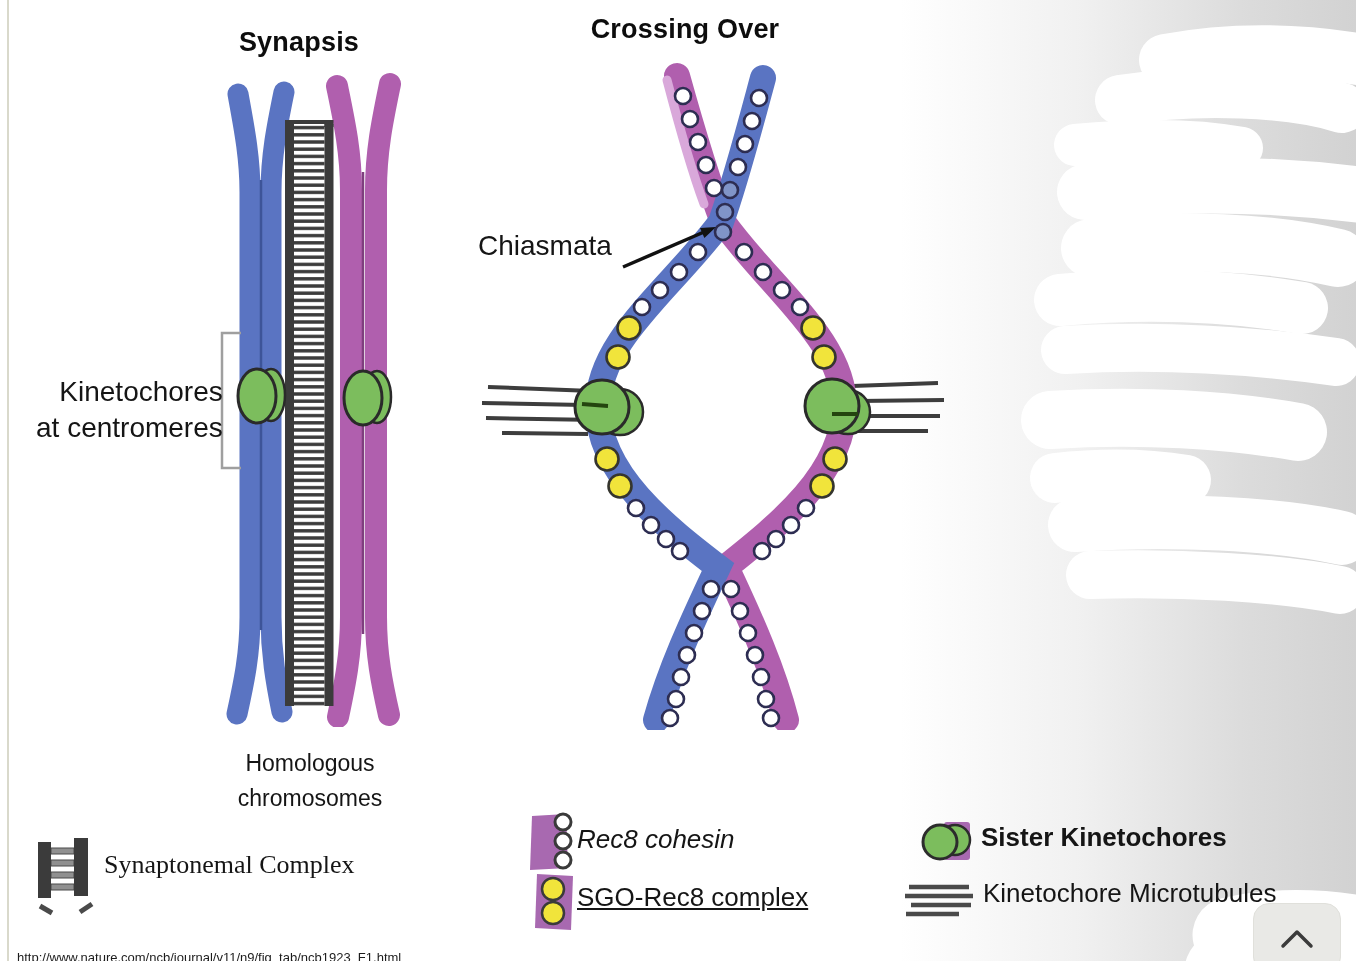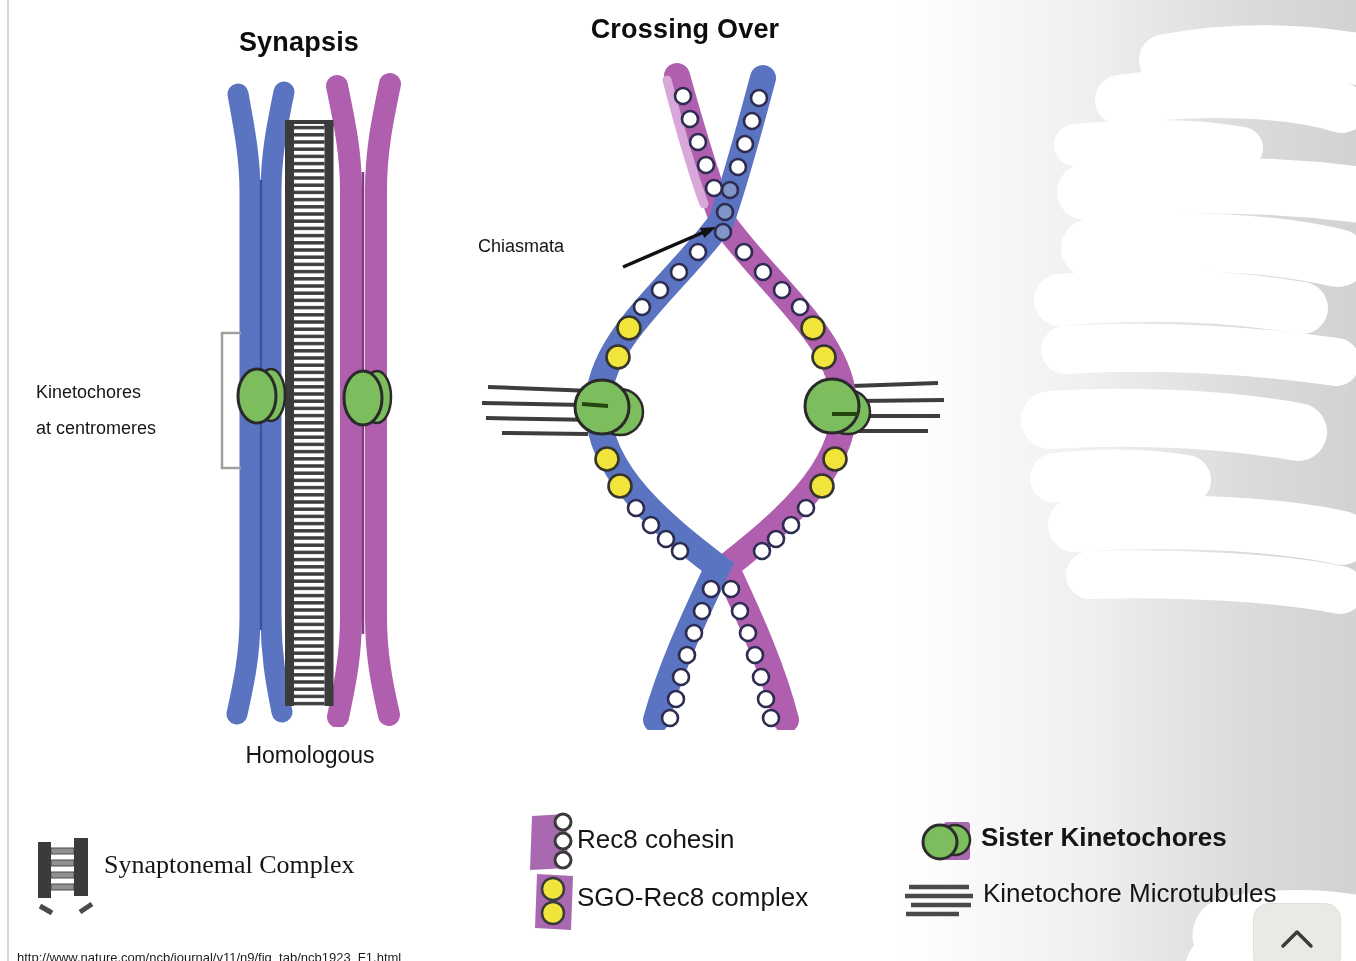--- a/index.html
+++ b/index.html
@@ -7,22 +7,22 @@
     width:1356px;height:961px;position:relative;overflow:hidden;
     background:#ffffff;font-family:"Liberation Sans",sans-serif;color:#1a1a1a;
   }
   .abs{position:absolute;}
   .layer-bg{z-index:1;}
   .layer-smudge{z-index:2;}
   .layer-content{z-index:3;}
   .layer-top{z-index:4;}
 
   .fig-title{font-size:27px;font-weight:700;color:#0d0d0d;text-align:center;letter-spacing:0.2px;}
-  .annot{font-size:18px;color:#151515;line-height:36px;}
-  .annot-center{text-align:center;font-size:23px;line-height:35px;}
+  .annot{font-size:28px;color:#151515;line-height:36px;text-align:right;}
+  .annot-center{text-align:center;font-size:23px;line-height:35px;margin-top:8px;}
   .legend-label{font-size:26px;color:#151515;white-space:nowrap;}
   .src-url{font-size:13px;color:#1c1c1c;white-space:nowrap;}
 
   #grad-panel{
     left:900px;top:0;width:456px;height:961px;
     background:linear-gradient(to right, rgba(213,213,213,0) 0%, rgba(213,213,213,0.35) 40%, rgba(211,211,211,0.8) 75%, #d2d2d2 100%);
   }
   #left-edge-line{left:7px;top:0;width:2px;height:961px;background:#d9d9cb;}
 
   #scroll-up-button{
@@ -202,48 +202,49 @@
 
 <div class="abs layer-content annot" style="left:36px;top:374px;">
   <span style="display:block">Kinetochores</span>
   <span style="display:block">at centromeres</span>
 </div>
 
 <div class="abs layer-content annot" style="left:478px;top:228px;">Chiasmata</div>
 
 <div class="abs layer-content annot annot-center" style="left:185px;top:738px;width:250px;">
   <span style="display:block">Homologous</span>
+  <span style="display:block">chromosomes</span>
 </div>
 
 <svg class="abs layer-content" style="left:34px;top:834px;" width="64" height="84" viewBox="0 0 64 84" fill="none">
   <rect x="17" y="14" width="23" height="6" fill="#909090" stroke="#4a4a4a"></rect>
   <rect x="17" y="26" width="23" height="6" fill="#909090" stroke="#4a4a4a"></rect>
   <rect x="17" y="38" width="23" height="6" fill="#909090" stroke="#4a4a4a"></rect>
   <rect x="17" y="50" width="23" height="6" fill="#909090" stroke="#4a4a4a"></rect>
   <rect x="4" y="8" width="13" height="56" fill="#3b3b3b"></rect>
   <rect x="40" y="4" width="14" height="58" fill="#3b3b3b"></rect>
   <path d="M 6,72 L 18,79" stroke="#4a4a4a" stroke-width="5"></path>
   <path d="M 58,70 L 46,78" stroke="#4a4a4a" stroke-width="5"></path>
 </svg>
 <div class="abs layer-content legend-label" style="left:104px;top:850px;font-family:Liberation Serif, serif;">Synaptonemal Complex</div>
 
 <svg class="abs layer-content" style="left:527px;top:812px;" width="50" height="62" viewBox="0 0 50 62" fill="none">
   <path d="M 5,4 L 39,2 L 41,56 L 3,58 Z" fill="#a869b0"></path>
   <circle cx="36" cy="10" r="8" fill="#fff" stroke="#3a3a3a" stroke-width="3"></circle>
   <circle cx="36" cy="29" r="8" fill="#fff" stroke="#3a3a3a" stroke-width="3"></circle>
   <circle cx="36" cy="48" r="8" fill="#fff" stroke="#3a3a3a" stroke-width="3"></circle>
 </svg>
-<div class="abs layer-content legend-label" style="left:577px;top:824px;">Rec8 cohesin</div>
+<div class="abs layer-content legend-label" style="left:577px;top:824px;font-style:italic;">Rec8 cohesin</div>
 
 <svg class="abs layer-content" style="left:533px;top:872px;" width="50" height="60" viewBox="0 0 50 60" fill="none">
   <path d="M 4,2 L 40,4 L 38,58 L 2,56 Z" fill="#a869b0"></path>
   <circle cx="20" cy="17" r="11" stroke="#3a3a3a" stroke-width="2.5" fill="#f1e43b"></circle>
   <circle cx="20" cy="41" r="11" stroke="#3a3a3a" stroke-width="2.5" fill="#f1e43b"></circle>
 </svg>
-<div class="abs layer-content legend-label" style="left:577px;top:882px;">SGO-Rec8 complex</div>
+<div class="abs layer-content legend-label" style="left:577px;top:882px;text-decoration:underline;">SGO-Rec8 complex</div>
 
 <svg class="abs layer-content" style="left:918px;top:818px;" width="58" height="48" viewBox="0 0 58 48" fill="none">
   <rect x="26" y="4" width="26" height="38" rx="3" fill="#a869b0"></rect>
   <circle cx="37" cy="22" r="15" stroke="#2c2c2c" stroke-width="2.5" fill="#7cbd5d"></circle>
   <circle cx="22" cy="24" r="17" stroke="#2c2c2c" stroke-width="3" fill="#7cbd5d"></circle>
 </svg>
 <div class="abs layer-content legend-label" style="left:981px;top:822px;font-weight:bold;">Sister Kinetochores</div>
 
 <svg class="abs layer-content" style="left:903px;top:882px;" width="74" height="40" viewBox="0 0 74 40" fill="none">
   <g stroke="#4a4a4a" stroke-width="4.5">

